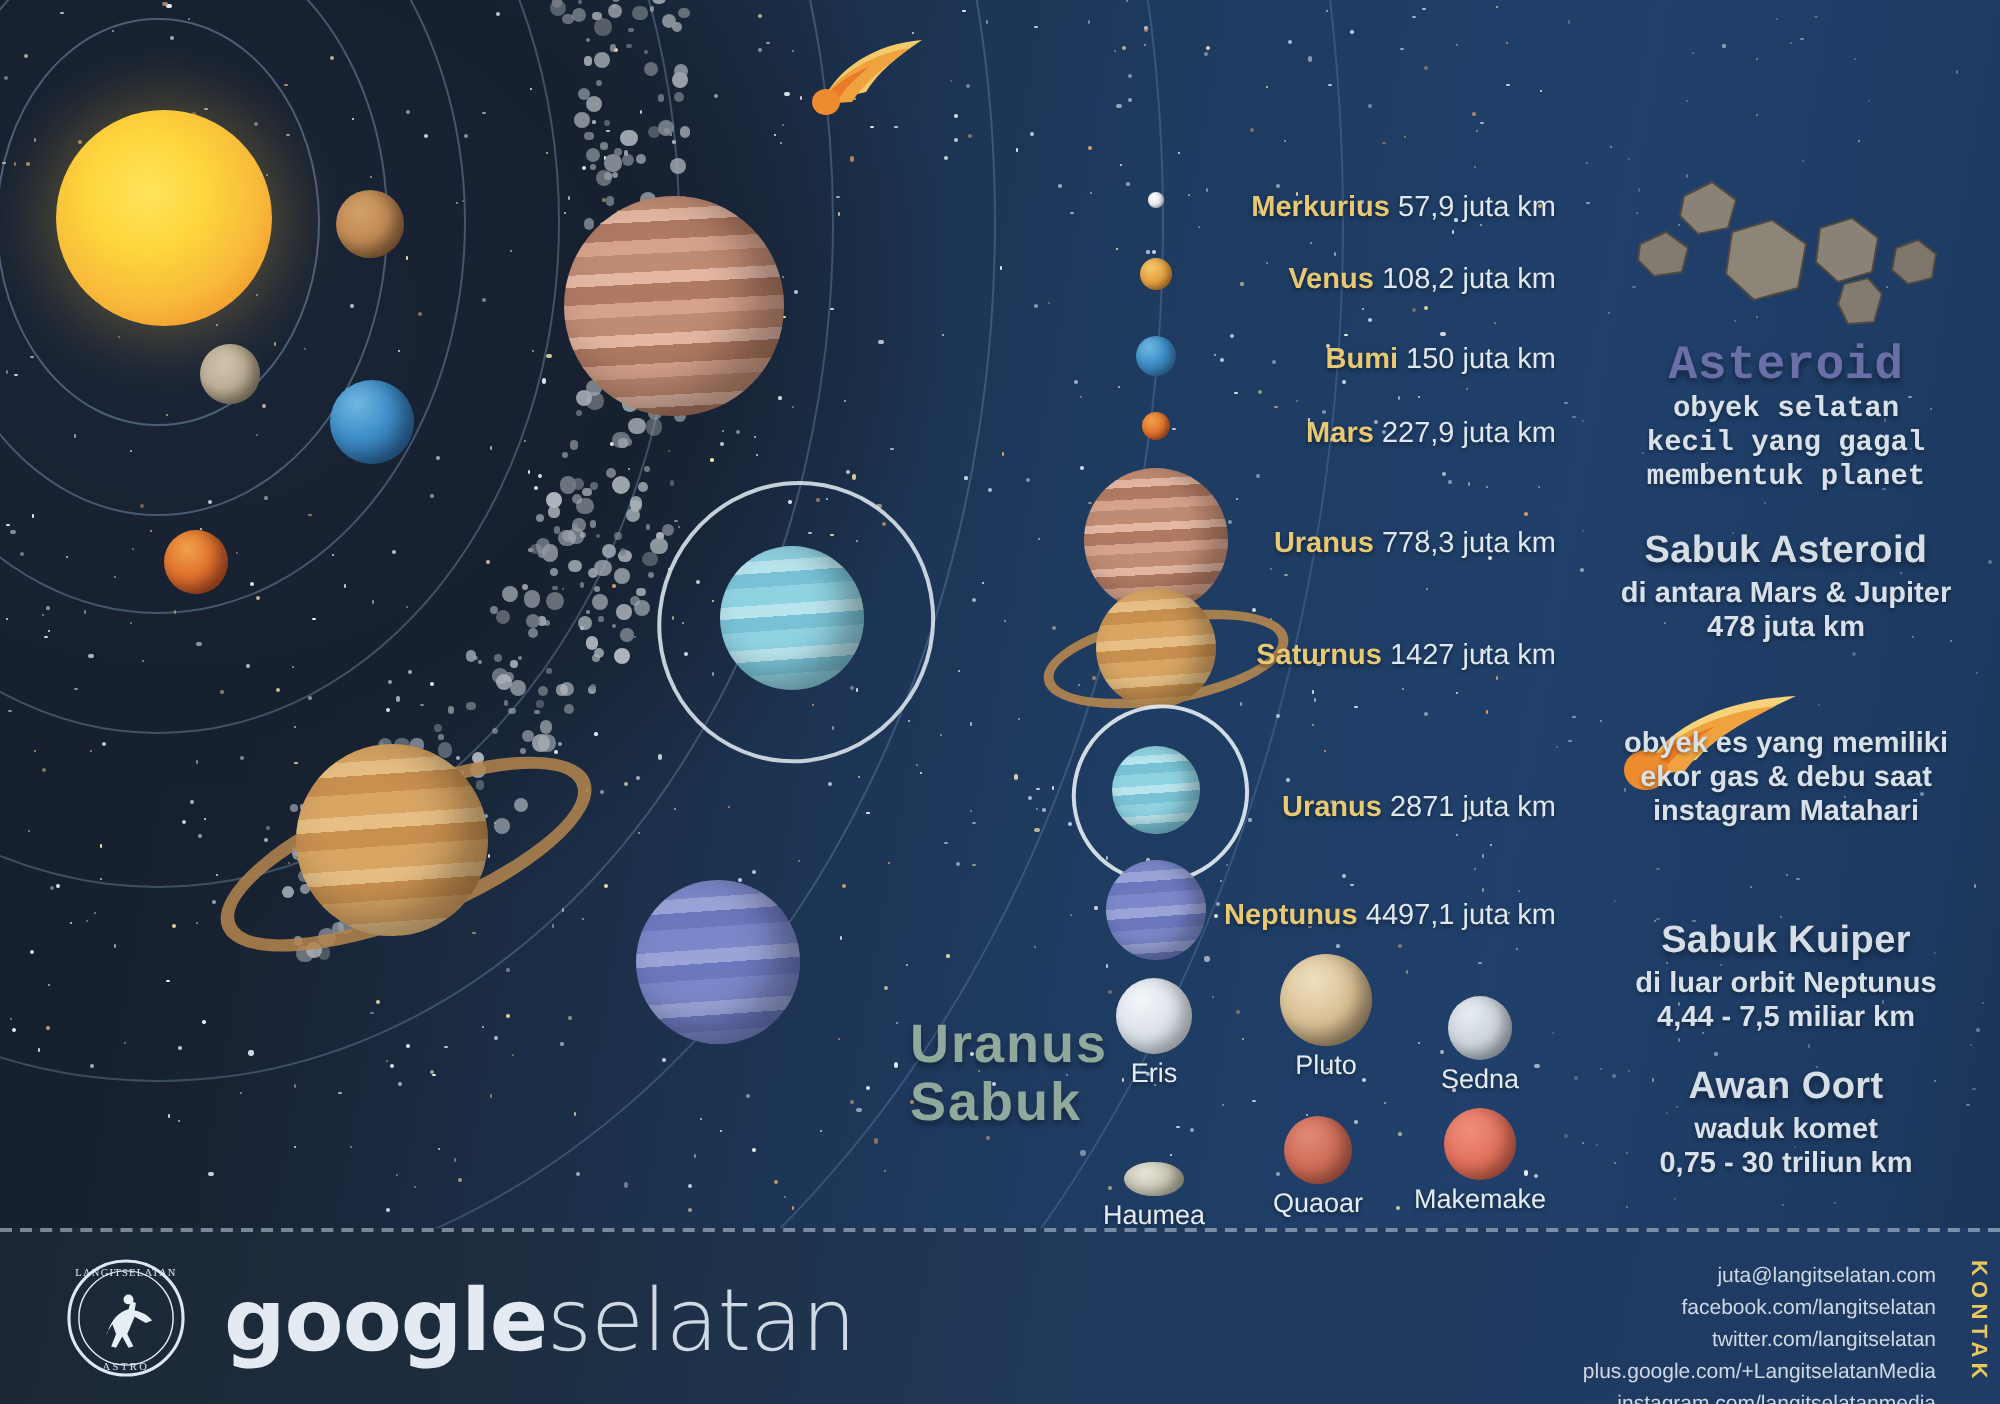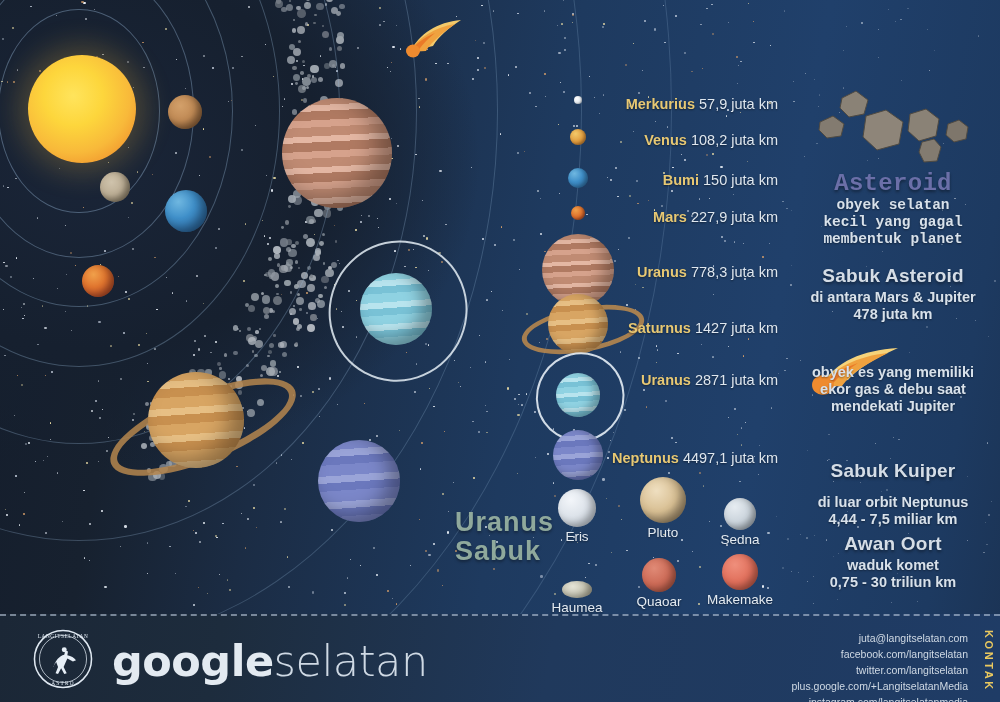--- a/index.html
+++ b/index.html
@@ -1200,21 +1200,21 @@
       <div class="plist-row" style="top:172px;"><span class="row-name">Bumi</span> <span class="row-dist">150 juta km</span></div>
       <div class="body" style="left:571.0px;top:206.0px;width:14px;height:14px;background:radial-gradient(circle at 35% 30%, #f0a04a 0%, #e0742e 45%, #ab3f22 100%);box-shadow:inset -1.7px -1.1px 2.8px rgba(0,0,0,.3);"></div>
       <div class="plist-row" style="top:209px;"><span class="row-name">Mars</span> <span class="row-dist">227,9 juta km</span></div>
       <div class="body" style="left:542.0px;top:234.0px;width:72px;height:72px;background:repeating-linear-gradient(177deg, #c08b73 0 7px, #e4b7a3 7px 11px, #b07a62 11px 17px, #d6a28c 17px 22px);box-shadow:inset -8.6px -5.8px 14.4px rgba(0,0,0,.3);"></div>
       <div class="plist-row" style="top:264px;"><span class="row-name">Uranus</span> <span class="row-dist">778,3 juta km</span></div>
       <div style="position:absolute;left:521.0px;top:306.6px;width:114.0px;height:34.8px;border-radius:50%;border:5px solid #b5864e;transform:rotate(-10deg);opacity:.9;"></div>
       <div class="body" style="left:548.0px;top:294.0px;width:60px;height:60px;background:repeating-linear-gradient(176deg, #d8a563 0 8px, #e7bf84 8px 13px, #c8904f 13px 19px);box-shadow:inset -7.2px -4.8px 12.0px rgba(0,0,0,.3);"></div>
       <div class="plist-row" style="top:320px;"><span class="row-name">Saturnus</span> <span class="row-dist">1427 juta km</span></div>
       <div style="position:absolute;left:534.9px;top:353.2px;width:86.2px;height:83.6px;border-radius:50%;border:2.5px solid #e4edf5;transform:rotate(-58deg);opacity:.9;"></div>
       <div class="body" style="left:556.0px;top:373.0px;width:44px;height:44px;background:repeating-linear-gradient(176deg, #8fd2e2 0 6px, #b8e4ee 6px 10px, #79c2d6 10px 15px);box-shadow:inset -5.3px -3.5px 8.8px rgba(0,0,0,.3);"></div>
-      <div class="plist-row" style="top:372px;"><span class="row-name">Uranus</span> <span class="row-dist">2871 juta km</span></div>
+      <div class="plist-row" style="top:396px;"><span class="row-name">Uranus</span> <span class="row-dist">2871 juta km</span></div>
       <div class="body" style="left:553.0px;top:430.0px;width:50px;height:50px;background:repeating-linear-gradient(176deg, #7b87c9 0 7px, #9aa4d8 7px 12px, #6b78bd 12px 18px);box-shadow:inset -6.0px -4.0px 10.0px rgba(0,0,0,.3);"></div>
       <div class="plist-row" style="top:450px;"><span class="row-name">Neptunus</span> <span class="row-dist">4497,1 juta km</span></div>
     </div>
 
   <svg style="position:absolute;left:812px;top:86px;" width="180" height="86" viewBox="0 0 180 86">
     <g fill="#7b7468" stroke="#4f4a42" stroke-width="1">
       <path d="M30 12 l14 -7 12 9 -4 14 -15 3 -9 -9 Z" fill="#8a8276"></path>
       <path d="M8 36 l13 -6 11 8 -3 12 -14 2 -8 -8 Z" fill="#837b70"></path>
       <path d="M54 30 l20 -6 17 12 -4 22 -22 6 -14 -13 Z" fill="#8e8579"></path>
       <path d="M98 28 l16 -5 13 10 -3 17 -17 5 -11 -10 Z" fill="#8a8276"></path>
@@ -1244,27 +1244,27 @@
     <path d="M10 36 C24 14 50 2 86 0 C64 10 46 20 36 32 Z" fill="#f6d37a"></path>
     <path d="M7 39 C21 20 46 8 76 5 C56 15 40 24 30 38 Z" fill="#f0a23f"></path>
     <path d="M5 41 C14 30 28 21 46 15 C33 24 22 31 17 42 Z" fill="#ea7a28"></path>
     <ellipse cx="11" cy="37" rx="11" ry="10" fill="#ef8b2f"></ellipse>
   </svg>
 
   <div class="rc" style="top:363px;">
     <p class="sub" style="margin-top:1px;">
       <span>obyek es yang memiliki</span><br>
       <span>ekor gas &amp; debu saat</span><br>
-      <span>mendekati Jupiter</span>
+      <span>instagram Matahari</span>
     </p>
   </div>
 
   <div class="rc" style="top:460px;">
     <h4>Sabuk Kuiper</h4>
-    <p class="sub" style="margin-top:12px;">
+    <p class="sub" style="margin-top:2px;">
       <span>di luar orbit Neptunus</span><br>
       <span>4,44 - 7,5 miliar km</span>
     </p>
   </div>
 
   <div class="rc" style="top:533px;">
     <h4>Awan Oort</h4>
     <p class="sub" style="margin-top:2px;">
       <span>waduk komet</span><br>
       <span>0,75 - 30 triliun km</span>

